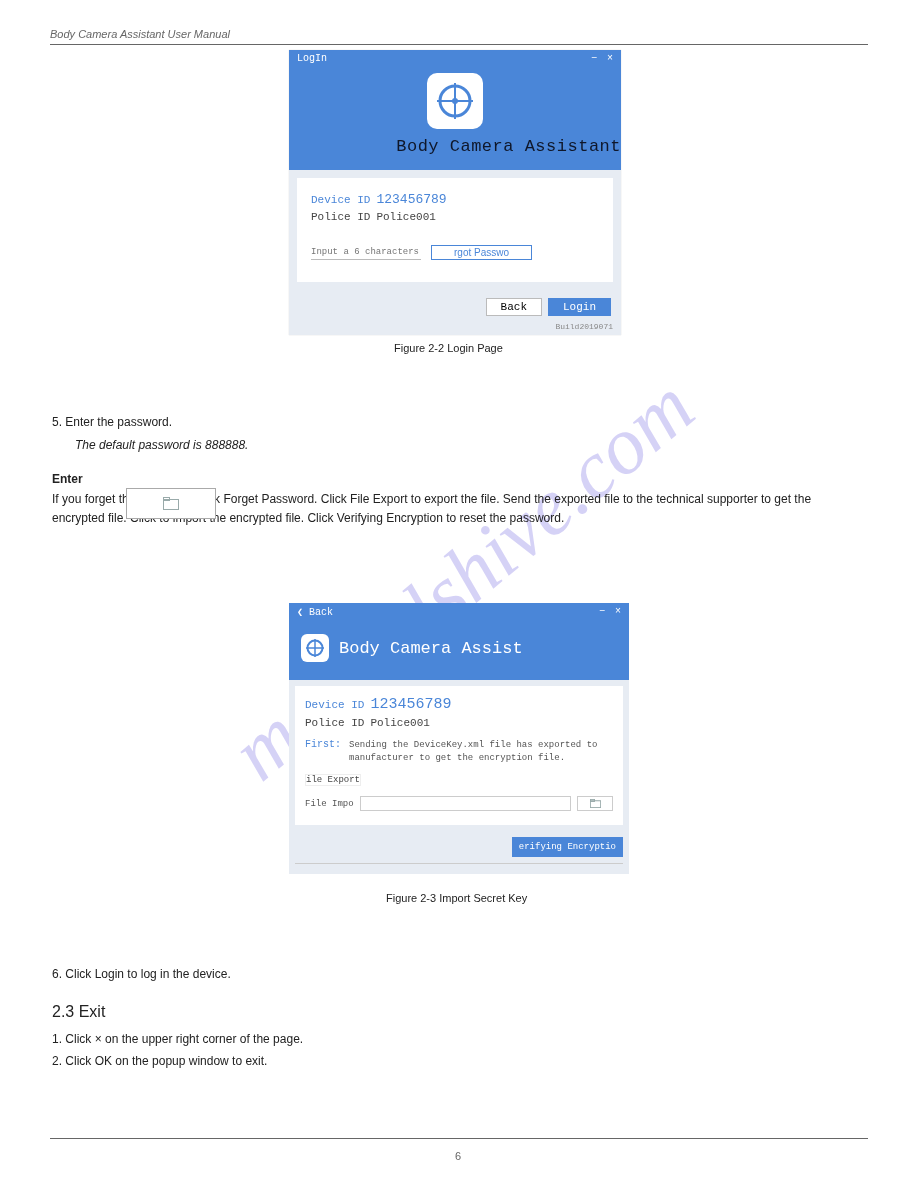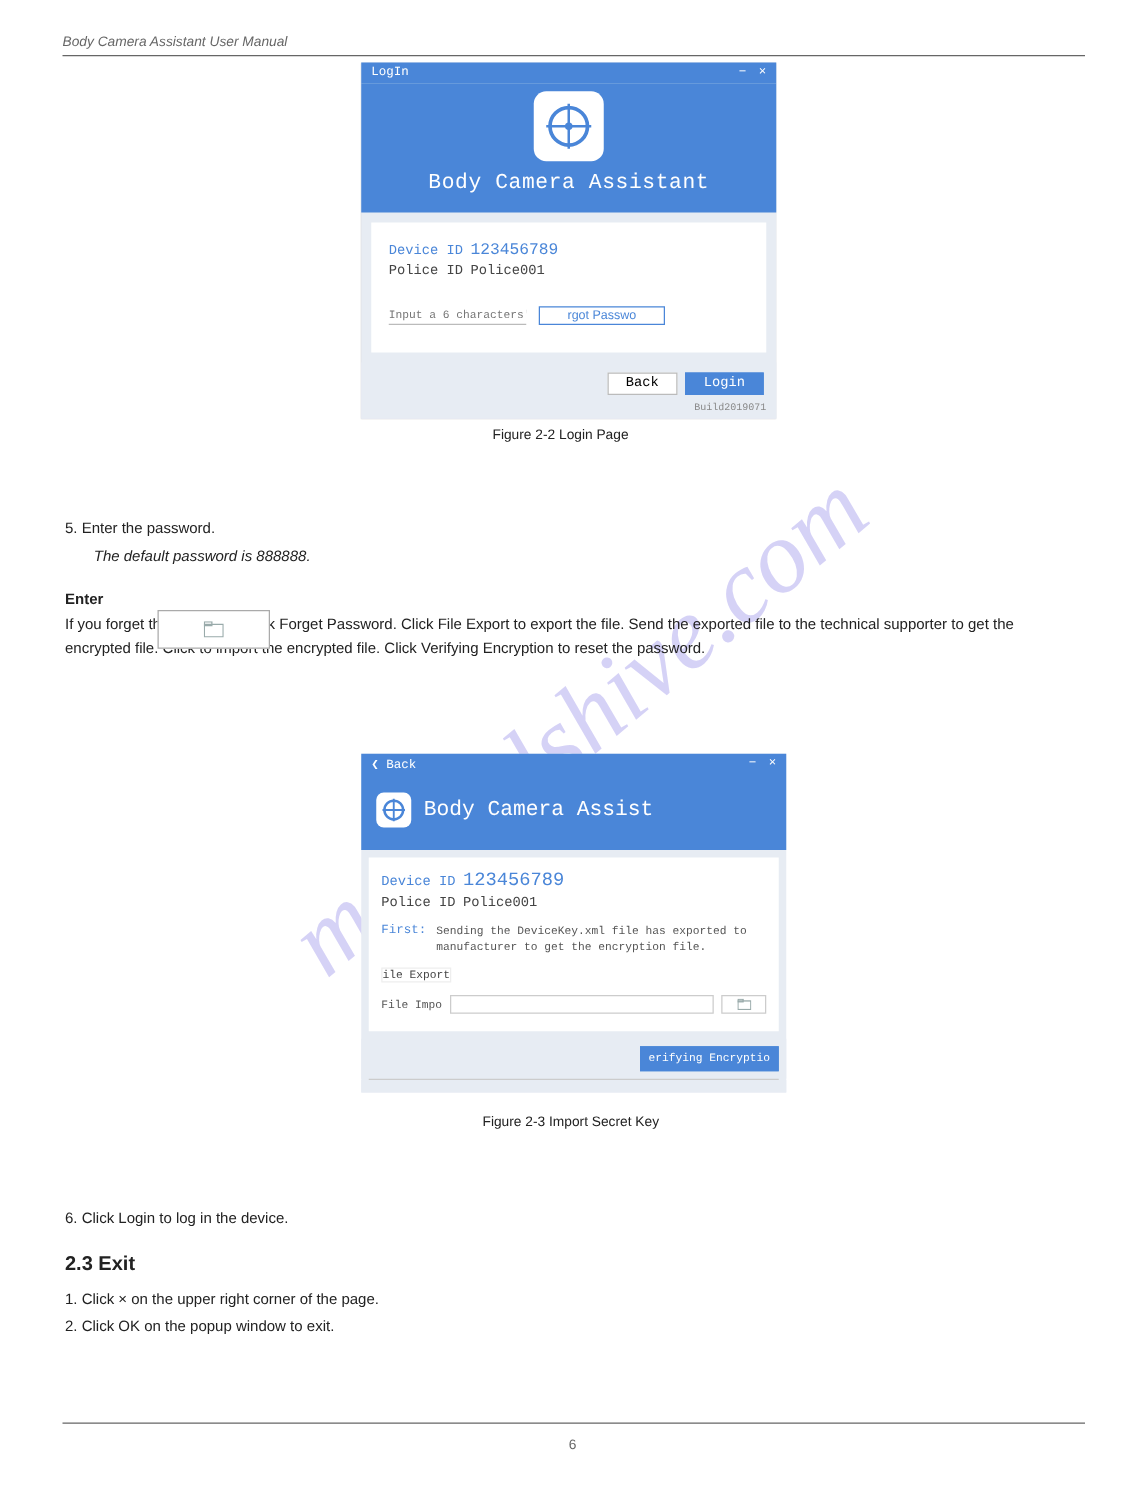--- a/index.html
+++ b/index.html
@@ -60,24 +60,25 @@
   }
   .app-icon {
     width: 56px; height: 56px;
     background: #fff;
     border-radius: 10px;
     margin: 0 auto 8px auto;
     display: flex;
     align-items: center; justify-content: center;
   }
   .app-title {
-    color: #ffffff;
+    color: #0f172a;
     font-family: "Courier New", monospace;
     font-size: 17px;
     letter-spacing: 0.5px;
+    text-align: right;
   }
   .login-card {
     background: #fff;
     margin: 8px;
     padding: 14px 10px 22px 14px;
     font-family: "Courier New", monospace;
   }
   .row { display: flex; gap: 6px; align-items: baseline; margin-bottom: 4px; }
   .lbl { font-size: 11px; color: #4a86d8; }
   .lbl.plain { color: #444; }
@@ -335,15 +336,15 @@
     <button class="verify-btn">erifying Encryptio</button>
   </div>
   <div class="rule2"></div>
   <div style="height:10px; background:#e7ecf3;"></div>
 </div>
 
 <div class="body-text" style="left:386px; top:890px; font-size:11px;">Figure 2-3   Import Secret Key</div>
 
 <div class="body-text" style="left:52px; top:965px; width:760px;">6.  Click Login to log in the device.</div>
 
-<div class="body-text" style="left:52px; top:1000px; font-size:16px; font-weight:bold;">2.3  Exit</div>
+<div class="body-text" style="left:52px; top:1000px; font-size:16px; font-weight:normal;">2.3  Exit</div>
 <div class="body-text" style="left:52px; top:1030px; width:760px;">1.  Click  ×  on the upper right corner of the page.</div>
 <div class="body-text" style="left:52px; top:1052px; width:760px;">2.  Click OK on the popup window to exit.</div>
 
 </body></html>

